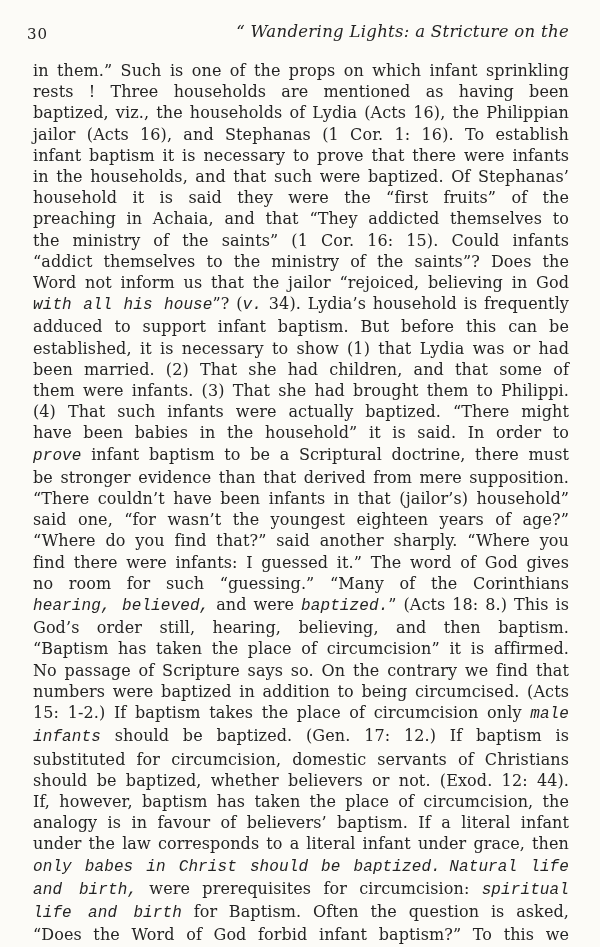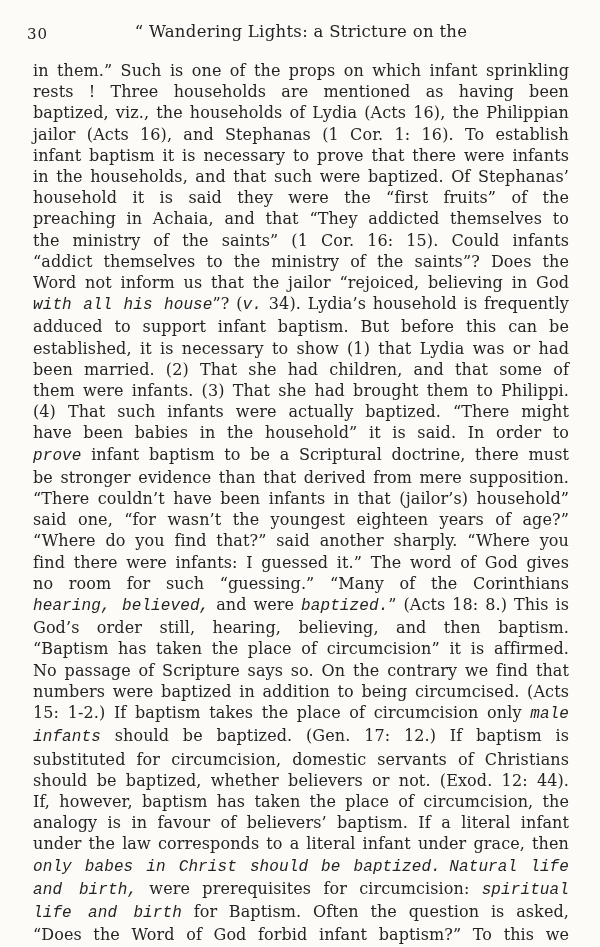--- a/index.html
+++ b/index.html
@@ -28,21 +28,22 @@
   }
   .page-number {
     position: absolute;
     left: -6px;
     top: 3px;
     font-size: 15px;
     letter-spacing: 1px;
   }
   .running-title {
     display: block;
-    text-align: center;
+    text-align: right;
+    font-style: italic;
     font-size: 16.5px;
     letter-spacing: 0.3px;
     white-space: nowrap;
   }
   .body-text {
     margin: 0;
     text-align: justify;
     font-size: 16px;
     line-height: 21.2px;
     word-spacing: 1.6px;

